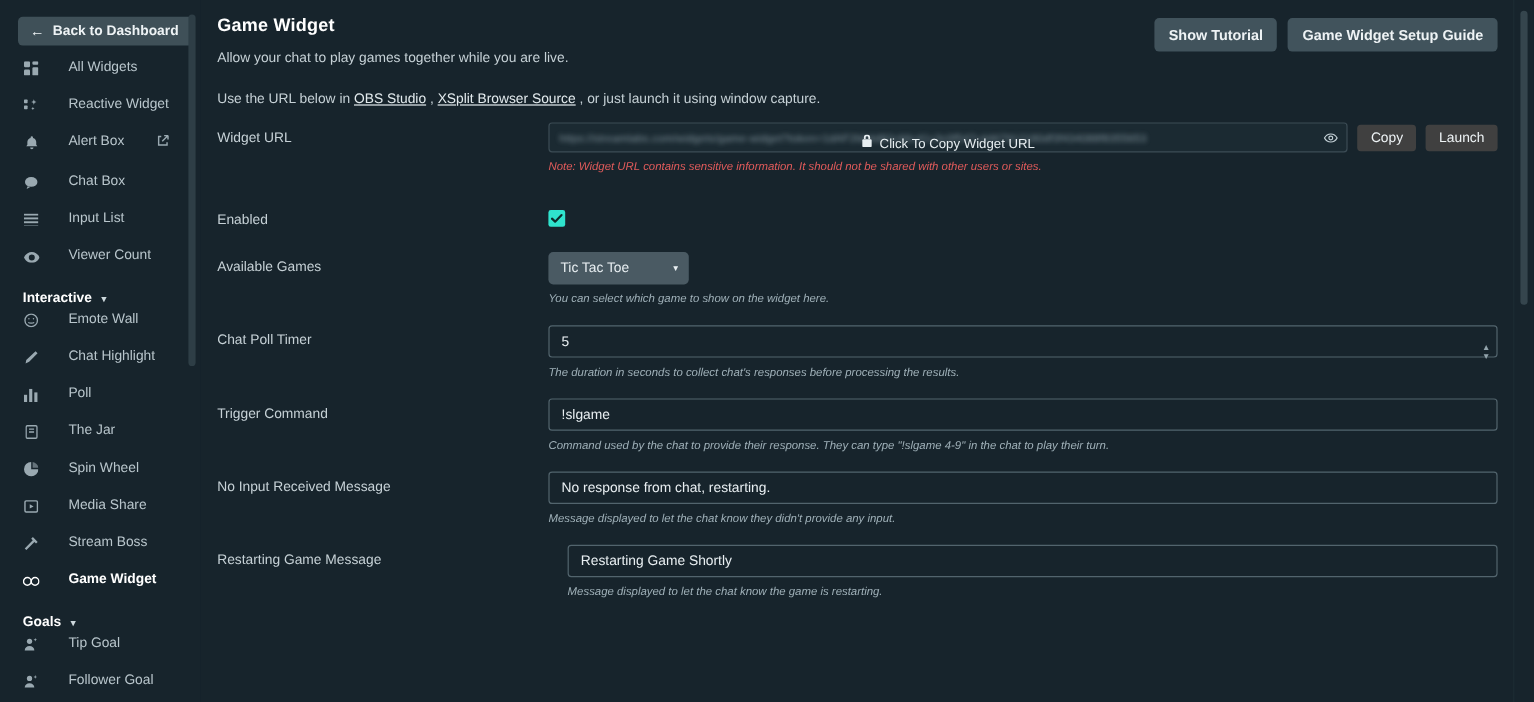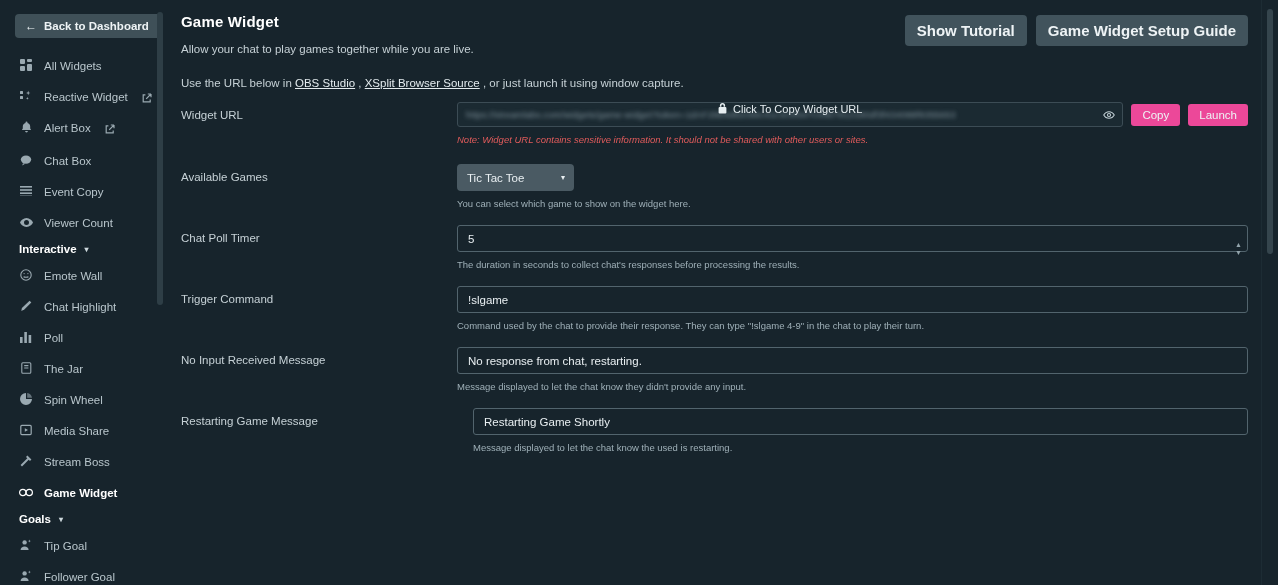--- a/index.html
+++ b/index.html
@@ -31,22 +31,22 @@
     color: #eef3f5;
     font-family: "Liberation Sans", sans-serif;
     font-size: 11.5px; font-weight: 600;
     cursor: pointer;
     white-space: nowrap;
   }
   .back-btn .arrow { font-size: 12px; line-height: 1; display: inline-block; }
 
   .nav-group { margin-top: 12px; }
   .nav-item {
-    display: flex; align-items: flex-end;
-    gap: 11px;
+    display: flex; align-items: flex-start;
+    gap: 24px;
     height: 22px;
     padding-left: 19px;
     margin-bottom: 0;
     font-size: 11.5px;
     color: #b9c6cc;
     cursor: pointer;
     white-space: nowrap;
   }
   .nav-item + .nav-item { margin-top: 9px; }
   .nav-item.active { color: #ffffff; font-weight: 600; }
@@ -98,21 +98,21 @@
   }
   .main-pad { padding: 13px 30px 0 14px; }
 
   .page-head { display: flex; align-items: flex-start; justify-content: space-between; }
   .page-title { font-size: 15px; font-weight: 700; color: #ffffff; letter-spacing: .2px; }
   .page-sub { font-size: 11.5px; color: #c6d1d6; margin-top: 13px; text-align: right; }
   .head-btns { display: flex; gap: 9px; margin-top: 2px; }
   .hbtn {
     background: #41535c; border: none; border-radius: 4px;
     color: #eef3f5; font-family: "Liberation Sans", sans-serif;
-    font-size: 15px; font-weight: 600;
+    font-size: 12px; font-weight: 600;
     padding: 7px 12px; cursor: pointer; white-space: nowrap;
   }
 
   .use-url { font-size: 11.5px; color: #c6d1d6; margin-top: 22px; }
   .use-url a { color: #e3ebee; text-decoration: underline; cursor: pointer; }
 
   .row { display: flex; align-items: flex-start; margin-top: 13px; }
   .row-label {
     width: 276px; flex: 0 0 276px;
     font-size: 11.5px; color: #c6d1d6;
@@ -136,31 +136,31 @@
     font-size: 9px; color: #8fa2ab;
     padding-left: 8px;
     white-space: nowrap;
     filter: blur(2.2px);
     opacity: .85;
     letter-spacing: .2px;
     width: 100%;
   }
   .url-overlay {
     position: absolute; left: 0; top: 0; right: 0; bottom: 0;
-    display: flex; align-items: flex-start; justify-content: center;
+    display: flex; align-items: flex-end; justify-content: center;
     gap: 6px;
     font-size: 11px; color: #e7eef1; font-weight: 500;
     pointer-events: none;
   }
   .url-eye {
     position: absolute; right: 7px; top: 50%; transform: translateY(-50%);
     color: #c3d0d6; cursor: pointer; line-height: 0;
   }
   .sbtn {
-    background: #ec4899; border: none; border-radius: 3px;
+    background: #404040; border: none; border-radius: 3px;
     color: #eef3f5; font-family: "Liberation Sans", sans-serif;
     font-size: 11.5px; padding: 5px 11px; cursor: pointer;
   }
   .note {
     font-size: 9.5px; color: #e05b5b;
     font-style: italic; margin-top: 7px;
   }
 
   .section-title {
     font-size: 15px; font-weight: 700; color: #ffffff;
@@ -178,21 +178,21 @@
   .sel {
     width: 117px; height: 27px;
     background: #4a5a63; border: none; border-radius: 4px;
     display: flex; align-items: center; justify-content: space-between;
     padding: 0 9px 0 10px;
     font-size: 11.5px; color: #e9eff2;
     cursor: pointer;
   }
   .sel .caret { font-size: 8px; color: #e9eff2; }
 
-  .hint { font-size: 9.5px; color: #9fb0b8; margin-top: 7px; }
+  .hint { font-size: 9.5px; color: #9fb0b8; font-style: italic; margin-top: 7px; }
 
   .inp {
     width: 100%; height: 27px;
     background: transparent;
     border: 1px solid #52646d; border-radius: 3px;
     color: #e9eff2;
     font-family: "Liberation Sans", sans-serif;
     font-size: 11.5px;
     padding: 0 10px;
     outline: none;
@@ -288,21 +288,21 @@
 
         <div class="nav-item">
           <span class="ico">
             <svg width="12" height="10" viewBox="0 0 12 10" fill="currentColor">
                 <rect x="0" y="0" width="12" height="1.6"></rect>
                 <rect x="0" y="3.2" width="12" height="1.6"></rect>
                 <rect x="0" y="6.4" width="12" height="1.6"></rect>
                 <rect x="0" y="9.6" width="12" height="0.8"></rect>
               </svg>
           </span>
-          <span>Event Copy</span>
+          <span>Input List</span>
         </div>
 
         <div class="nav-item">
           <span class="ico">
             <svg width="13" height="9" viewBox="0 0 13 9" fill="currentColor">
                 <path d="M6.5 0C3.4 0 1 2.2 0 4.5 1 6.8 3.4 9 6.5 9S12 6.8 13 4.5C12 2.2 9.6 0 6.5 0zm0 7a2.5 2.5 0 1 1 0-5 2.5 2.5 0 0 1 0 5z"></path>
               </svg>
           </span>
           <span>Viewer Count</span>
         </div>
@@ -467,20 +467,32 @@
               </span>
             </div>
             <button class="sbtn">Copy</button>
             <button class="sbtn">Launch</button>
           </div>
           <div class="note">Note: Widget URL contains sensitive information. It should not be shared with other users or sites.</div>
         </div>
       </div>
 
 
+      <div class="row" style="margin-top:26px;">
+        <div class="row-label">Enabled</div>
+        <div class="row-field">
+          <div class="chk">
+            <span>
+              <svg width="10" height="8" viewBox="0 0 10 8" fill="none" stroke="#0d2b2a" stroke-width="1.8" stroke-linecap="round" stroke-linejoin="round">
+                  <path d="M1 4.2l2.6 2.5L9 1.2"></path>
+                </svg>
+            </span>
+          </div>
+        </div>
+      </div>
 
       <div class="row" style="margin-top:19px;">
         <div class="row-label">Available Games</div>
         <div class="row-field">
           <div class="sel">
             <span>Tic Tac Toe</span>
             <span class="caret">▾</span>
           </div>
           <div class="hint">You can select which game to show on the widget here.</div>
         </div>
@@ -511,21 +523,21 @@
         <div class="row-field">
           <input class="inp" type="text" value="No response from chat, restarting." style="">
           <div class="hint">Message displayed to let the chat know they didn't provide any input.</div>
         </div>
       </div>
 
       <div class="row" style="margin-top:16px;gap:16px;">
         <div class="row-label">Restarting Game Message</div>
         <div class="row-field">
           <input class="inp" type="text" value="Restarting Game Shortly" style="">
-          <div class="hint">Message displayed to let the chat know the used is restarting.</div>
+          <div class="hint">Message displayed to let the chat know the game is restarting.</div>
         </div>
       </div>
 
     </div>
 
     <div class="main-divider"></div>
     <div class="main-sb-thumb"></div>
   </main>
 
 </div>

